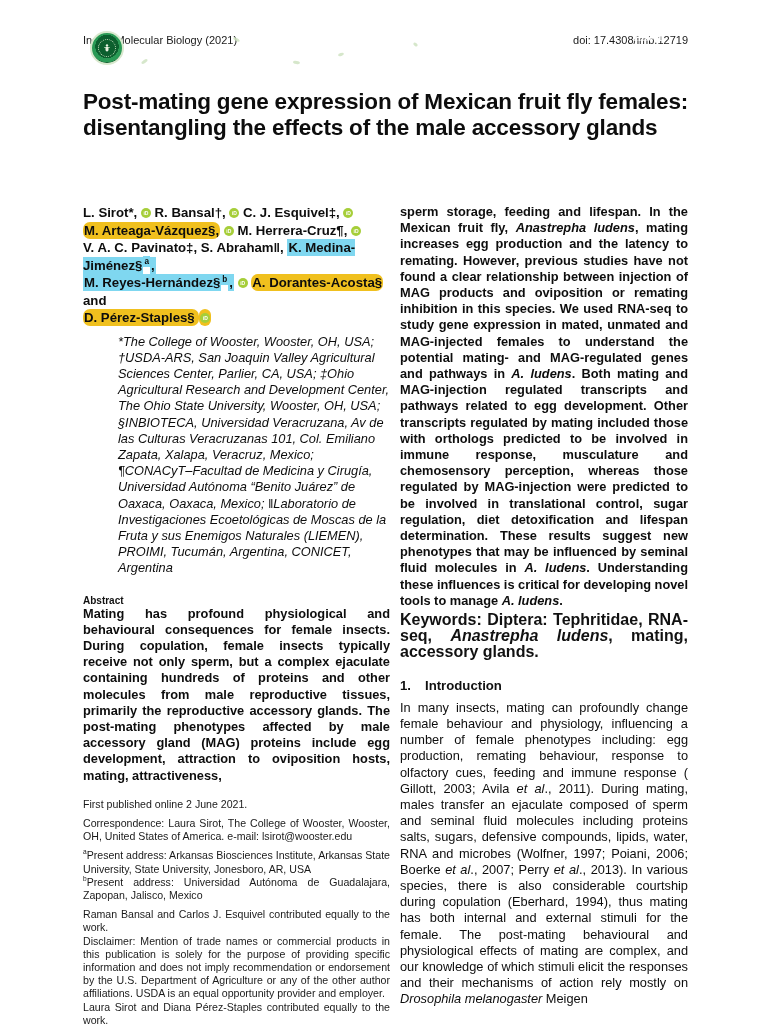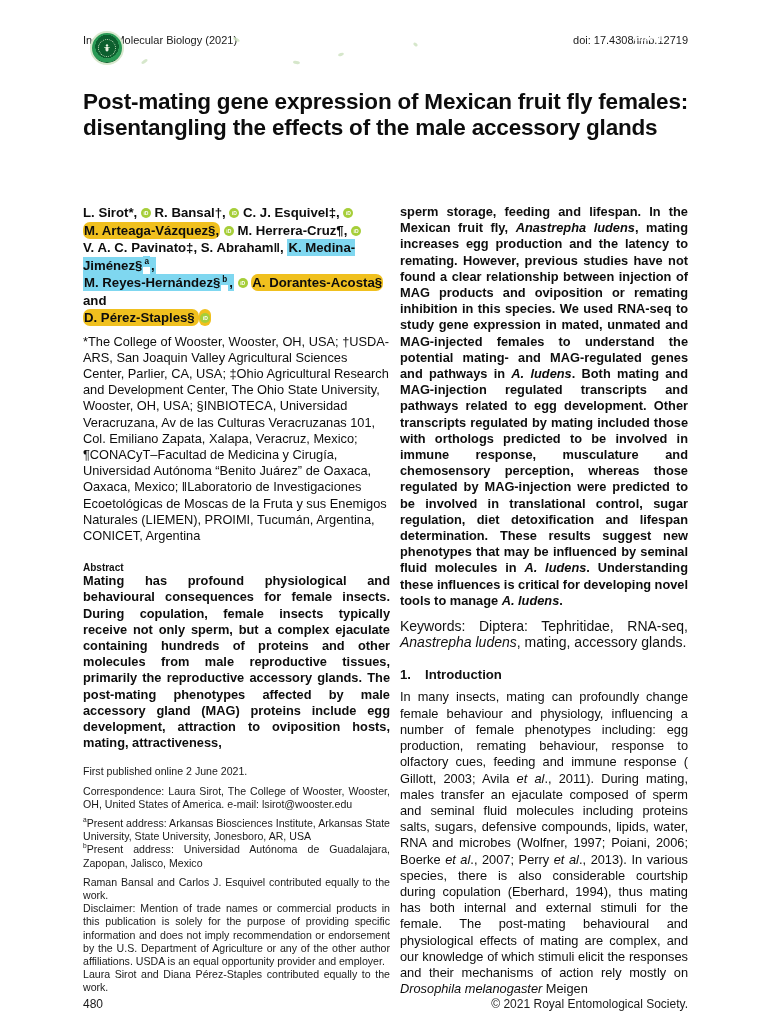--- a/index.html
+++ b/index.html
@@ -59,36 +59,36 @@
   .sup { font-size:62%; vertical-align:super; line-height:0; }
   .orcid {
     display:inline-block; width:10px; height:10px; border-radius:50%;
     background:#a6ce39; vertical-align:-1px; text-align:center; overflow:hidden;
   }
   .orcid .orcid-id {
     display:block; font-size:5px; line-height:10px; color:#fff; font-weight:bold;
     font-style:normal;
   }
   .affiliations {
-    margin-top:7px; font-size:12.8px; line-height:16.2px; color:#0d0d0d;
+    margin-top:7px; font-size:12.8px; line-height:16.2px; font-style:italic; color:#0d0d0d;margin-left:35px;
   }
   .abstract-heading { margin-top:18px; font-size:10px; font-weight:bold; }
   .abstract-text {
     margin-top:0; font-size:12.8px; line-height:16.2px; font-weight:bold;
     text-align:justify; color:#0d0d0d;
   }
   .footnotes { margin-top:14px; font-size:10.6px; line-height:13.2px; text-align:justify; color:#1a1a1a; }
   .footnotes p { margin-top:6px; }
   .footnotes p:first-child { margin-top:0; }
   .footnotes .tight { margin-top:0; }
 
   .abstract-cont {
     font-size:12.8px; line-height:16.2px; font-weight:bold; text-align:justify; color:#0d0d0d;
   }
-  .keywords { margin-top:9px; font-size:14px; line-height:16.2px; font-weight:normal; text-align:justify; }
+  .keywords { margin-top:3px; font-size:16px; line-height:16.2px; font-weight:bold; text-align:justify; }
   .intro-heading { margin-top:17px; font-size:13.2px; font-weight:bold; }
   .intro-heading .num { margin-right:14px; }
   .intro-text { margin-top:7px; font-size:12.8px; line-height:16.2px; text-align:justify; color:#0d0d0d; }
 
   
   .footer {
     margin-top:auto; padding-bottom:56px; display:flex; justify-content:space-between;
     font-size:12px; color:#1a1a1a;
   }
 </style>

